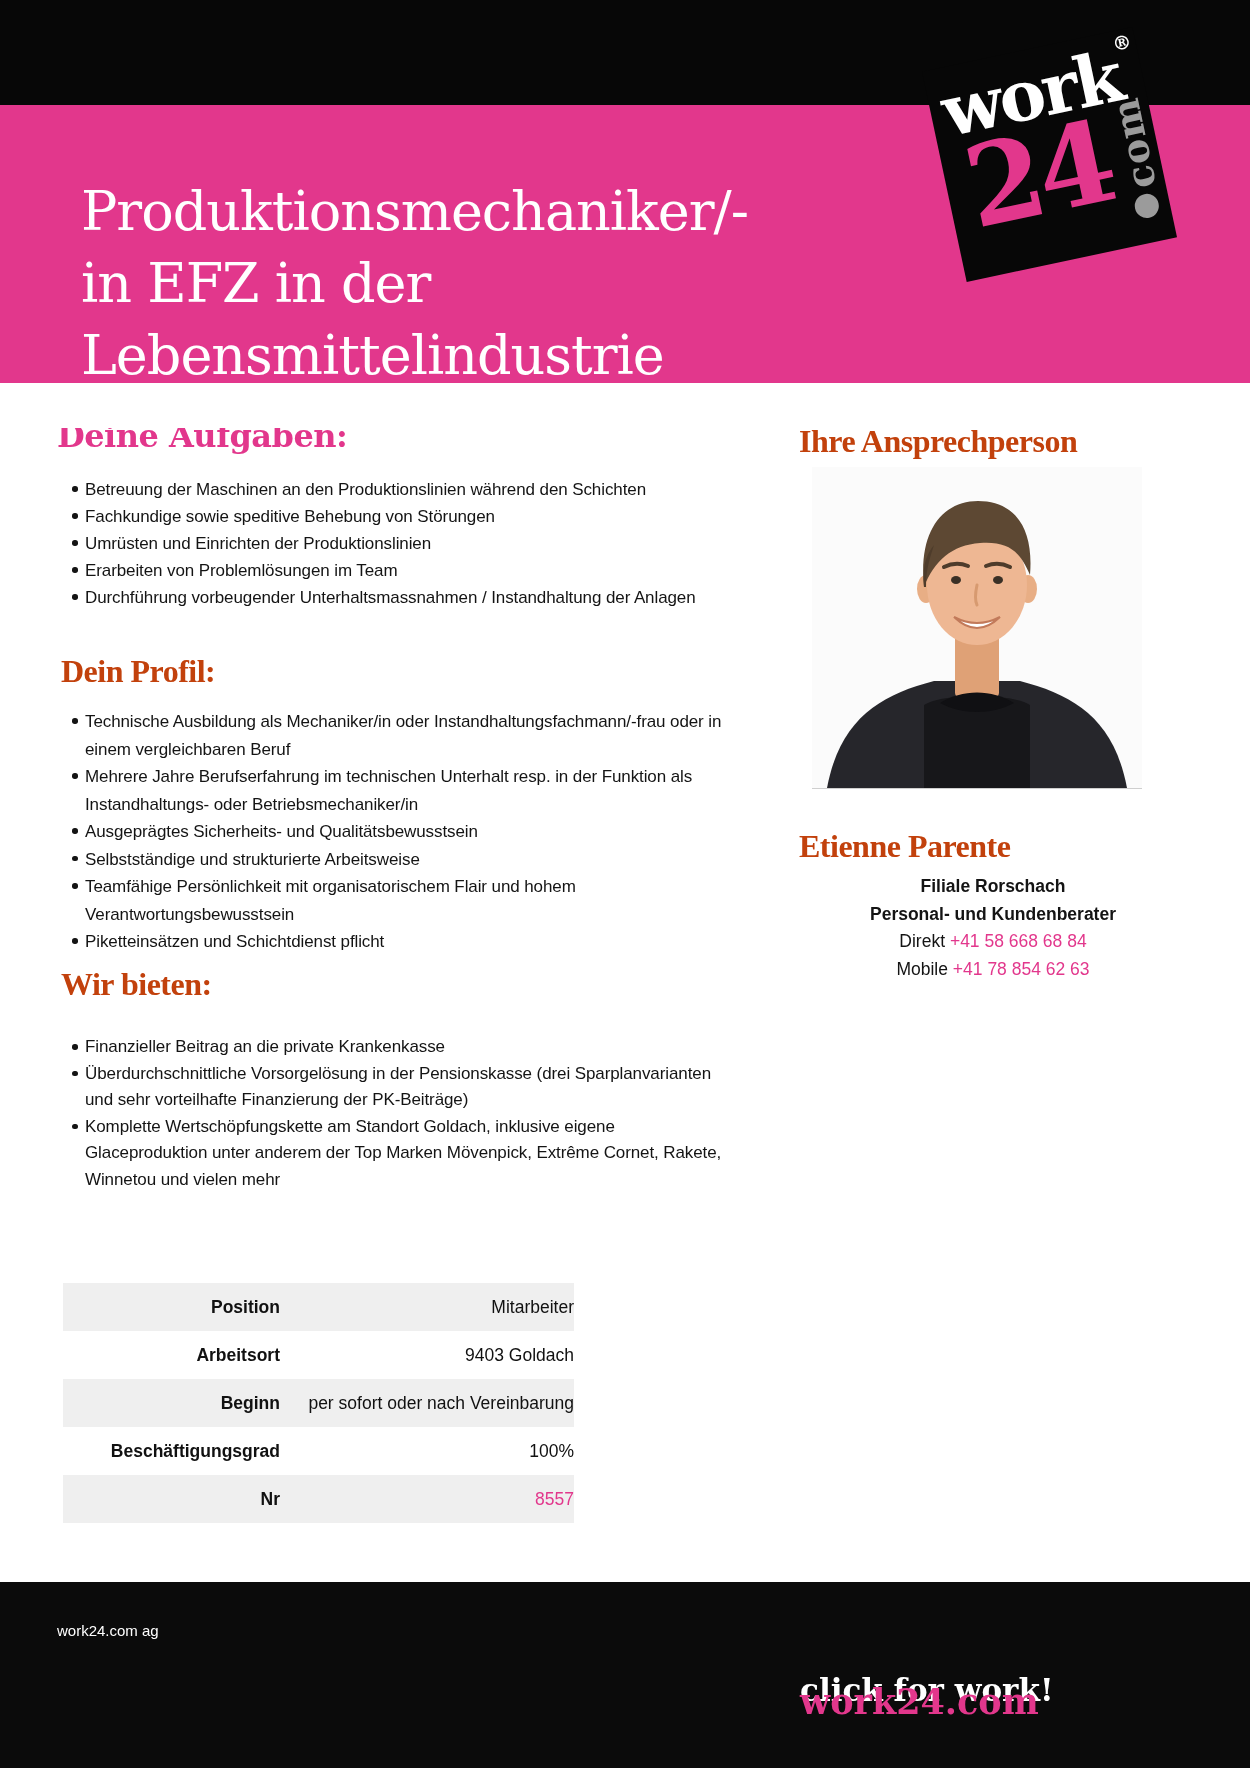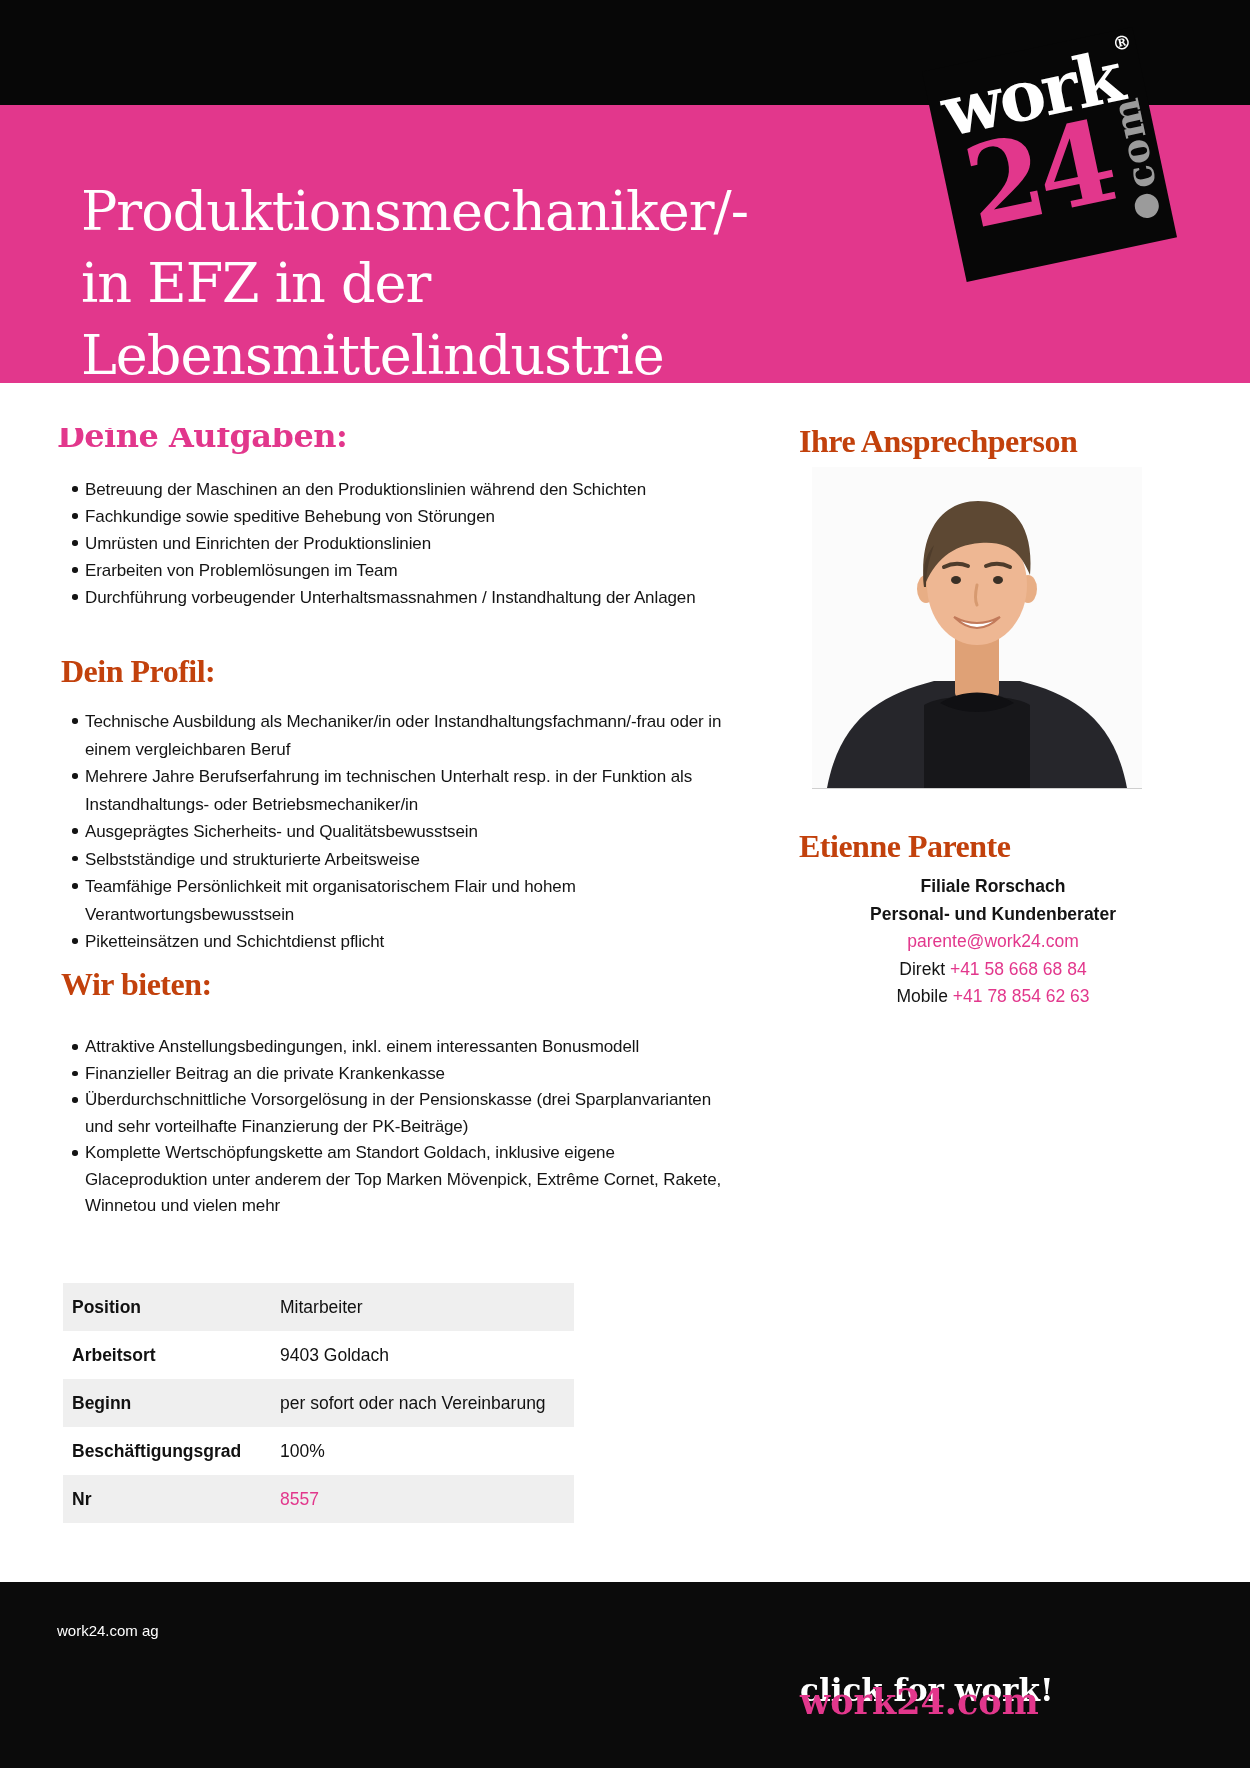--- a/index.html
+++ b/index.html
@@ -49,21 +49,21 @@
   #list-bieten{top:1026px;line-height:26.5px;}
 
   
   .photo{position:absolute;left:812px;top:467px;width:330px;height:321px;background:#fbfbfb;
          border-bottom:1px solid #cfcfcf;}
   .contact{position:absolute;left:793px;top:873px;width:400px;font-size:17.5px;line-height:27.5px;color:#141414;text-align:center;}
   .contact .b{font-weight:bold;}
   .pink-link{color:#e2378c;text-decoration:none;}
 
   
-  .dtable{position:absolute;left:63px;top:1283px;width:511px;font-size:17.5px;}
+  .dtable{position:absolute;left:63px;top:1283px;width:511px;font-size:17.5px;text-align:right;}
   .drow{display:grid;grid-template-columns:217px 1fr;height:48px;line-height:48px;}
   .drow:nth-child(odd){background:#efefef;}
   .drow .dlabel{font-weight:bold;padding-left:9px;}
   .drow .dvalue{}
   .drow .dvalue.accent{color:#e2378c;}
 
   
   .footer{position:absolute;left:0;top:1582px;width:1250px;height:186px;background:#0b0b0b;}
   .foot-company{position:absolute;left:57px;top:40px;color:#ffffff;font-size:15px;}
   .foot-tagline{position:absolute;left:800px;top:58px;color:#ffffff;
@@ -113,21 +113,20 @@
 Instandhaltungs- oder Betriebsmechaniker/in</li>
       <li>Ausgeprägtes Sicherheits- und Qualitätsbewusstsein</li>
       <li>Selbstständige und strukturierte Arbeitsweise</li>
       <li>Teamfähige Persönlichkeit mit organisatorischem Flair und hohem
 Verantwortungsbewusstsein</li>
       <li>Piketteinsätzen und Schichtdienst pflicht</li>
     </ul>
 
   <h2 class="h-slab" style="left:57px;top:960px;">Wir bieten:</h2>
   <ul class="blist" id="list-bieten">
-      <li>Attraktive Anstellungsbedingungen, inkl. einem interessanten Bonusmodell</li>
       <li>Finanzieller Beitrag an die private Krankenkasse</li>
       <li>Überdurchschnittliche Vorsorgelösung in der Pensionskasse (drei Sparplanvarianten
 und sehr vorteilhafte Finanzierung der PK-Beiträge)</li>
       <li>Komplette Wertschöpfungskette am Standort Goldach, inklusive eigene
 Glaceproduktion unter anderem der Top Marken Mövenpick, Extrême Cornet, Rakete,
 Winnetou und vielen mehr</li>
     </ul>
 
   <h2 class="h-slab" style="left:795px;top:417px;">Ihre Ansprechperson</h2>
 
@@ -162,21 +161,20 @@
 
       <path d="M142,150 Q165,172 188,150 Q165,162 142,150 Z" fill="#ffffff" stroke="#c27a5a" stroke-width="2"></path>
     </svg>
   </div>
 
   <h2 class="h-slab" style="left:795px;top:822px;">Etienne Parente</h2>
 
   <div class="contact">
     <div class="b">Filiale Rorschach</div>
     <div class="b">Personal- und Kundenberater</div>
-    <div><a href="#" class="pink-link">parente@work24.com</a></div>
     <div><span>Direkt </span><a href="#" class="pink-link">+41 58 668 68 84</a></div>
     <div><span>Mobile </span><a href="#" class="pink-link">+41 78 854 62 63</a></div>
   </div>
 
   <div class="dtable">
       <div class="drow">
         <div class="dlabel">Position</div>
         <div class="dvalue">Mitarbeiter</div>
       </div>
       <div class="drow">

